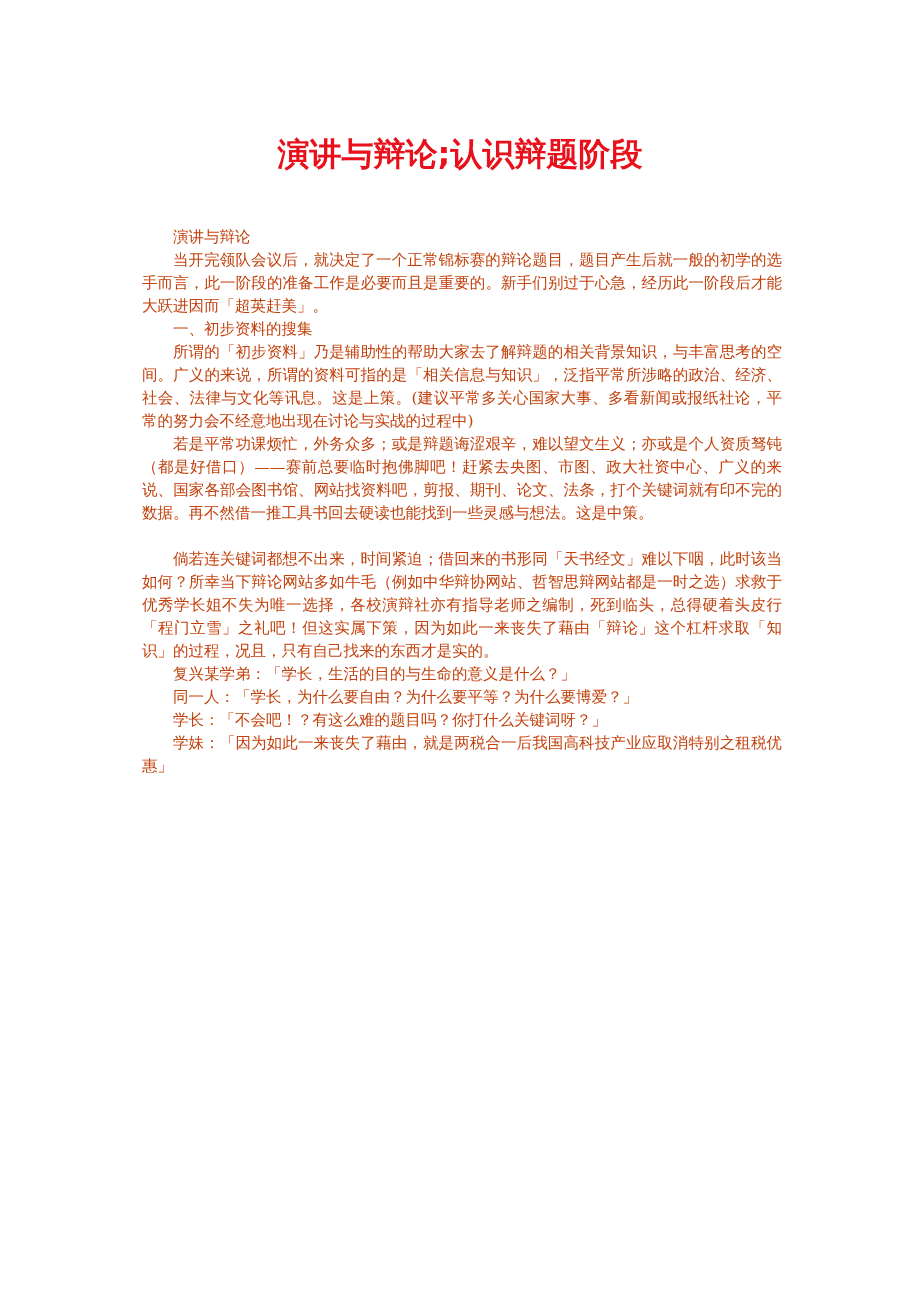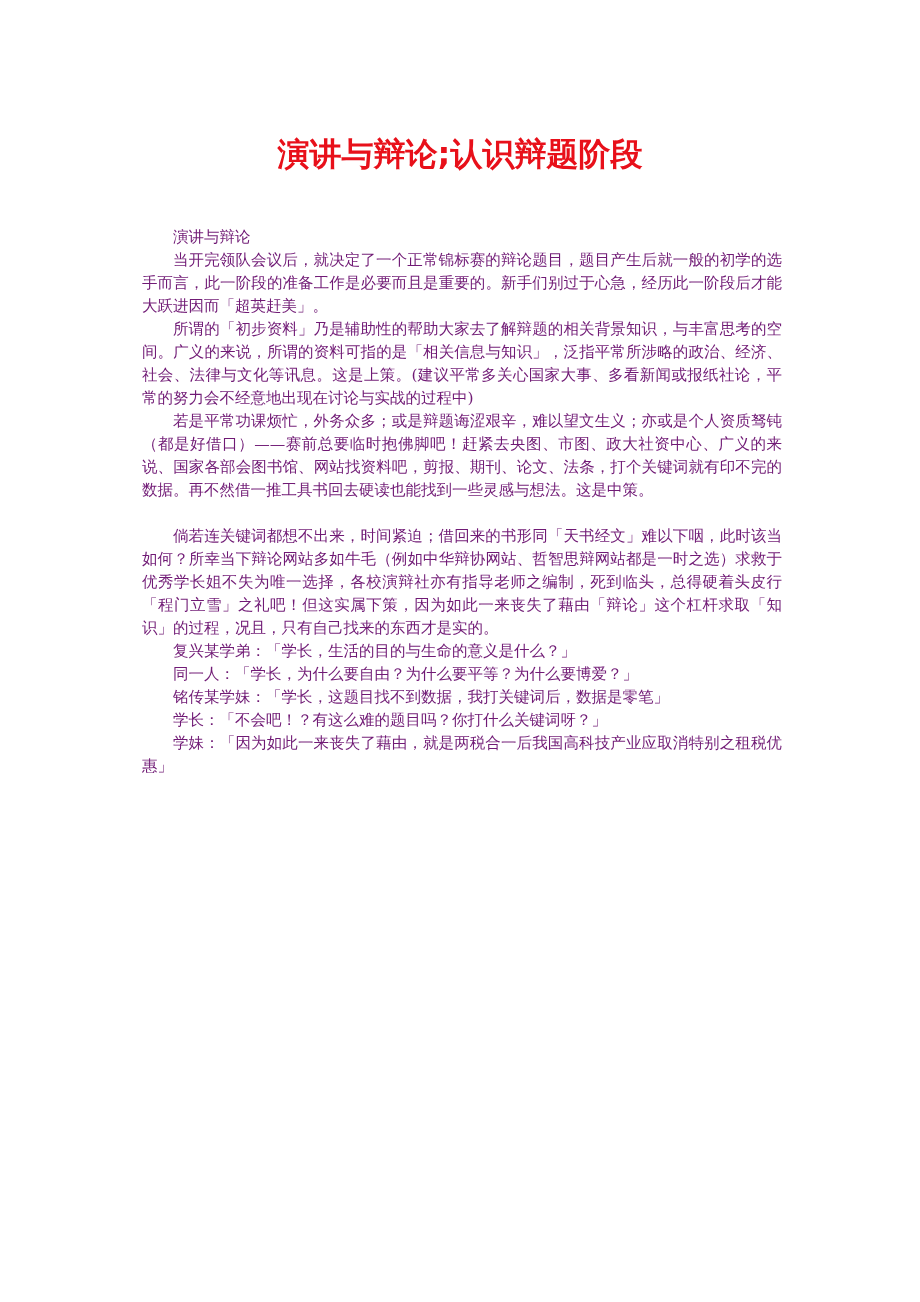--- a/index.html
+++ b/index.html
@@ -5,39 +5,39 @@
     html, body { margin: 0; padding: 0; background: #ffffff; }
     body { width: 920px; height: 1302px; position: relative; overflow: hidden; }
     .page { position: absolute; left: 0; top: 0; width: 920px; height: 1302px; background: #ffffff; }
     .title {
       position: absolute; left: 0; top: 130px; width: 920px; text-align: center;
       font-family: "DejaVu Sans", sans-serif; font-weight: bold; font-size: 32px;
       color: #e8101a; letter-spacing: 0px; line-height: 48px;
     }
     .body-text {
       position: absolute; left: 142px; top: 226px; width: 640px;
-      font-family: "DejaVu Serif", serif; font-size: 15.5px; color: #701a75;
+      font-family: "DejaVu Serif", serif; font-size: 15.5px; color: #c2410c;
       line-height: 23px;
     }
     .p { margin: 0; padding: 0; text-indent: 31px; text-align: justify; text-align-last: left; }
     .p.first { text-indent: 31px; }
     .gap { height: 23px; }
   </style>
 </head>
 <body>
 
 <div class="page">
   <div class="title">演讲与辩论;认识辩题阶段</div>
 
   <div class="body-text">
     <p class="p first">演讲与辩论</p>
     <p class="p">当开完领队会议后，就决定了一个正常锦标赛的辩论题目，题目产生后就一般的初学的选手而言，此一阶段的准备工作是必要而且是重要的。新手们别过于心急，经历此一阶段后才能大跃进因而「超英赶美」。</p>
+    <p class="p">一、初步资料的搜集</p>
     <p class="p">所谓的「初步资料」乃是辅助性的帮助大家去了解辩题的相关背景知识，与丰富思考的空间。广义的来说，所谓的资料可指的是「相关信息与知识」，泛指平常所涉略的政治、经济、社会、法律与文化等讯息。这是上策。(建议平常多关心国家大事、多看新闻或报纸社论，平常的努力会不经意地出现在讨论与实战的过程中)</p>
     <p class="p">若是平常功课烦忙，外务众多；或是辩题诲涩艰辛，难以望文生义；亦或是个人资质驽钝（都是好借口）——赛前总要临时抱佛脚吧！赶紧去央图、市图、政大社资中心、广义的来说、国家各部会图书馆、网站找资料吧，剪报、期刊、论文、法条，打个关键词就有印不完的数据。再不然借一推工具书回去硬读也能找到一些灵感与想法。这是中策。</p>
     <div class="gap"></div>
     <p class="p">倘若连关键词都想不出来，时间紧迫；借回来的书形同「天书经文」难以下咽，此时该当如何？所幸当下辩论网站多如牛毛（例如中华辩协网站、哲智思辩网站都是一时之选）求救于优秀学长姐不失为唯一选择，各校演辩社亦有指导老师之编制，死到临头，总得硬着头皮行「程门立雪」之礼吧！但这实属下策，因为如此一来丧失了藉由「辩论」这个杠杆求取「知识」的过程，况且，只有自己找来的东西才是实的。</p>
     <p class="p">复兴某学弟：「学长，生活的目的与生命的意义是什么？」</p>
     <p class="p">同一人：「学长，为什么要自由？为什么要平等？为什么要博爱？」</p>
-    <p class="p">铭传某学妹：「学长，这题目找不到数据，我打关键词后，数据是零笔」</p>
     <p class="p">学长：「不会吧！？有这么难的题目吗？你打什么关键词呀？」</p>
     <p class="p">学妹：「因为如此一来丧失了藉由，就是两税合一后我国高科技产业应取消特别之租税优惠」</p>
   </div>
 </div>
 
 </body></html>

